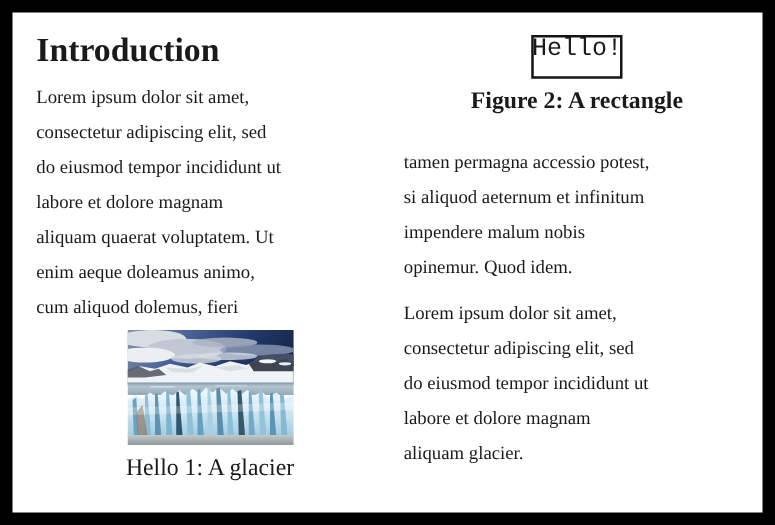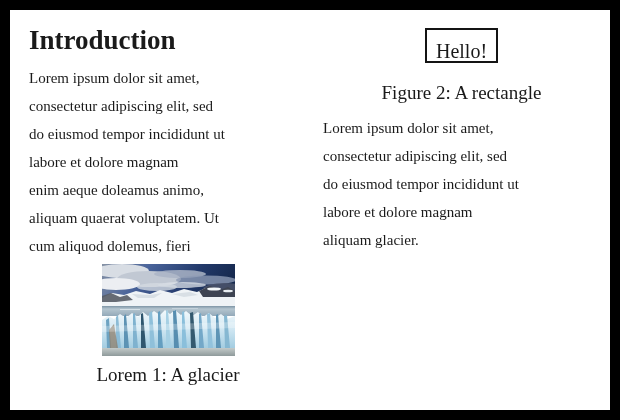--- a/index.html
+++ b/index.html
@@ -47,54 +47,55 @@
   .figure svg {
     display: block;
     margin: 0 auto;
   }
   .caption {
     font-size: 19px;
     line-height: 24px;
     text-align: center;
   }
   .caption-1 { margin-top: 7px; }
-  .caption-2 { margin-top: 18px; }
+  .caption-2 { margin-top: 6px; font-weight: bold; }
 
   .hello-box {
     box-sizing: border-box;
     width: 73px;
     height: 35px;
     margin: 1px auto 0 auto;
     border: 2px solid #141414;
     display: flex;
-    align-items: flex-end;
+    align-items: flex-start;
     justify-content: center;
     font-size: 20px;
     line-height: 20px;
     background: #ffffff;
+    font-family: Liberation Mono, monospace;
   }
   .para-1 { margin-top: 23px; }
   .para-2 { margin-top: 9px; }
 </style>
 </head>
 <body>
 
 <div class="page">
   <div class="columns">
 
     <div class="col-left">
       <h1 class="heading">Introduction</h1>
 
       <div>
         <div class="body-line">Lorem ipsum dolor sit amet,</div>
         <div class="body-line">consectetur adipiscing elit, sed</div>
         <div class="body-line">do eiusmod tempor incididunt ut</div>
         <div class="body-line">labore et dolore magnam</div>
+        <div class="body-line">aliquam quaerat voluptatem. Ut</div>
         <div class="body-line">enim aeque doleamus animo,</div>
-        <div class="body-line">aliquam quaerat voluptatem. Ut</div>
         <div class="body-line">cum aliquod dolemus, fieri</div>
       </div>
 
       <div class="figure">
         <svg width="133" height="92" viewBox="0 0 133 92" xmlns="http://www.w3.org/2000/svg">
           <defs>
             <linearGradient id="skyGrad" x1="0" y1="0" x2="1" y2="0.25">
               <stop offset="0" stop-color="#8793a6"></stop>
               <stop offset="0.35" stop-color="#49639a"></stop>
               <stop offset="0.72" stop-color="#22396a"></stop>
@@ -160,32 +161,38 @@
             <polygon fill="#74a8c8" points="97,50 99,49 102,84 97,84"></polygon>
             <polygon fill="#92c2dc" points="105,50 108,49 111,84 106,84"></polygon>
             <polygon fill="#5e95b6" points="114,51 116,50 119,84 114,84"></polygon>
             <polygon fill="#86b8d2" points="122,52 125,51 128,84 123,84"></polygon>
             <polygon fill="#8d7e6a" points="7,66 12,60 16,84 8,84" opacity="0.75"></polygon>
             <polygon fill="#ffffff" points="0,62 133,58 133,64 0,68" opacity="0.25"></polygon>
           </g>
 
           <rect x="0" y="84" width="133" height="8" fill="url(#botGrad)"></rect>
         </svg>
-        <div class="caption caption-1">Lorem 1: A glacier</div>
+        <div class="caption caption-1">Hello 1: A glacier</div>
       </div>
     </div>
 
     <div class="col-right">
       <div>
         <div class="hello-box">
           <span>Hello!</span>
         </div>
         <div class="caption caption-2">Figure 2: A rectangle</div>
       </div>
 
+      <div class="para-1">
+        <div class="body-line">tamen permagna accessio potest,</div>
+        <div class="body-line">si aliquod aeternum et infinitum</div>
+        <div class="body-line">impendere malum nobis</div>
+        <div class="body-line">opinemur. Quod idem.</div>
+      </div>
 
       <div class="para-2">
         <div class="body-line">Lorem ipsum dolor sit amet,</div>
         <div class="body-line">consectetur adipiscing elit, sed</div>
         <div class="body-line">do eiusmod tempor incididunt ut</div>
         <div class="body-line">labore et dolore magnam</div>
         <div class="body-line">aliquam glacier.</div>
       </div>
     </div>
 

